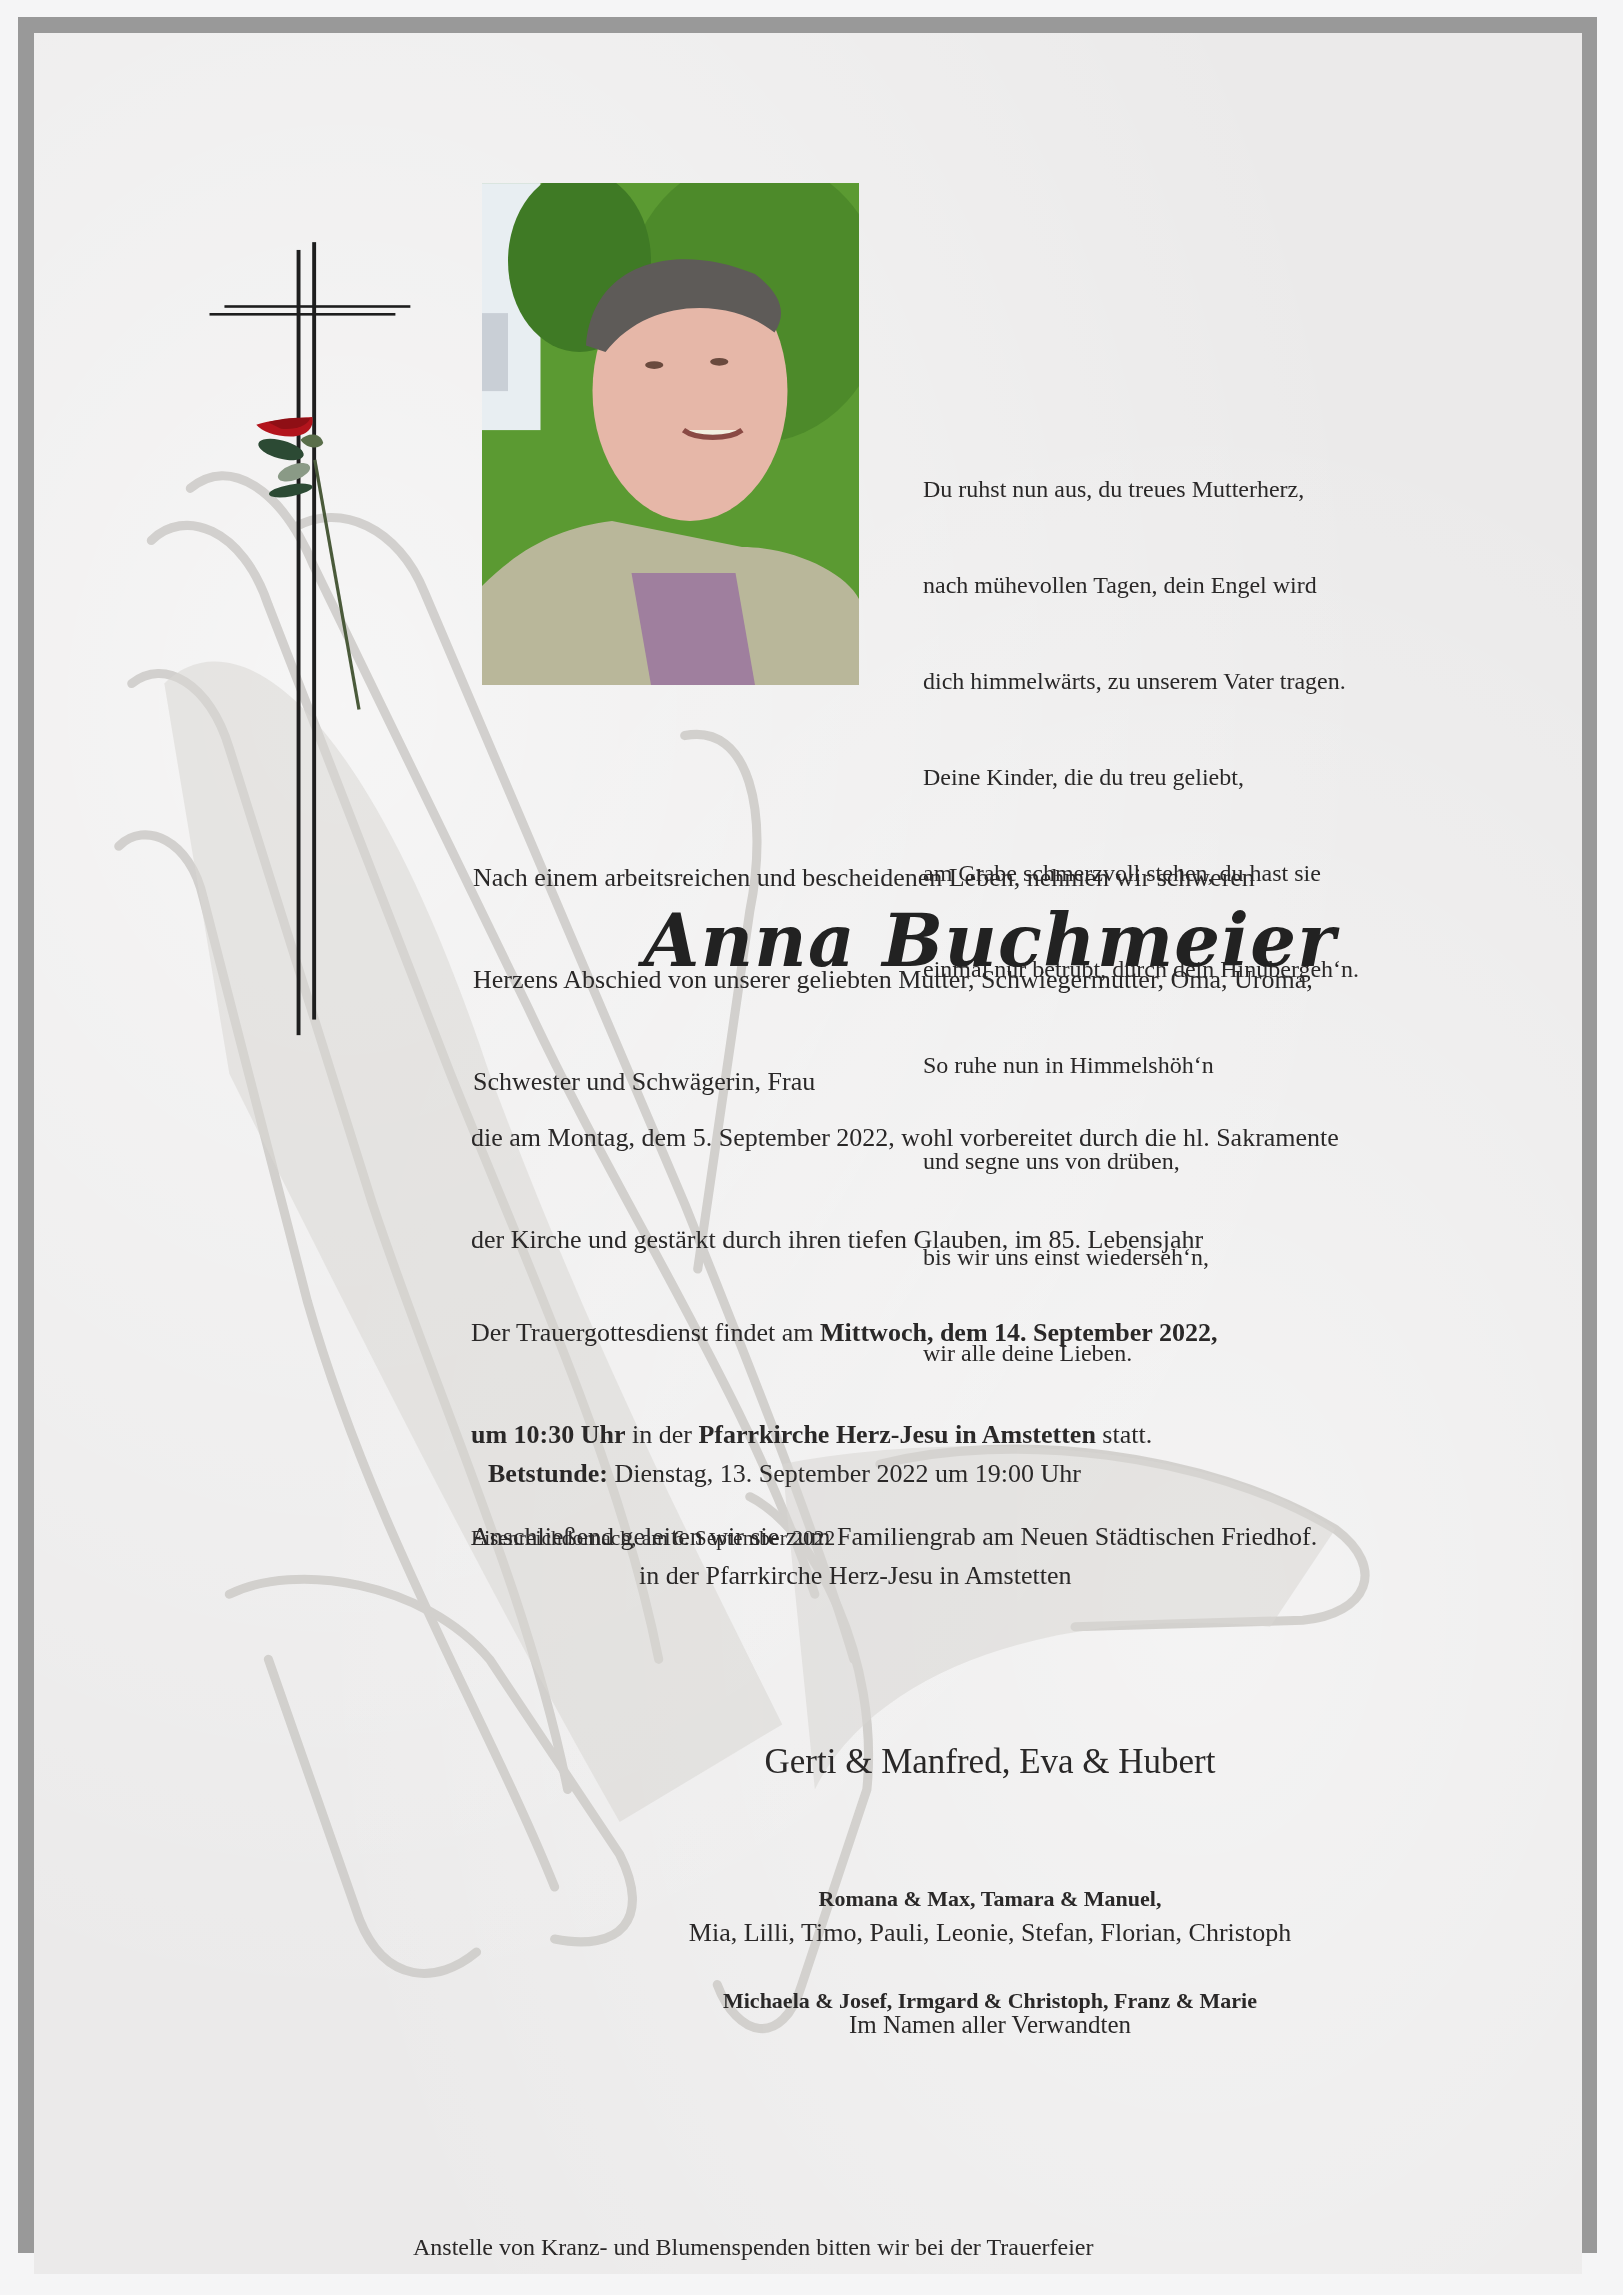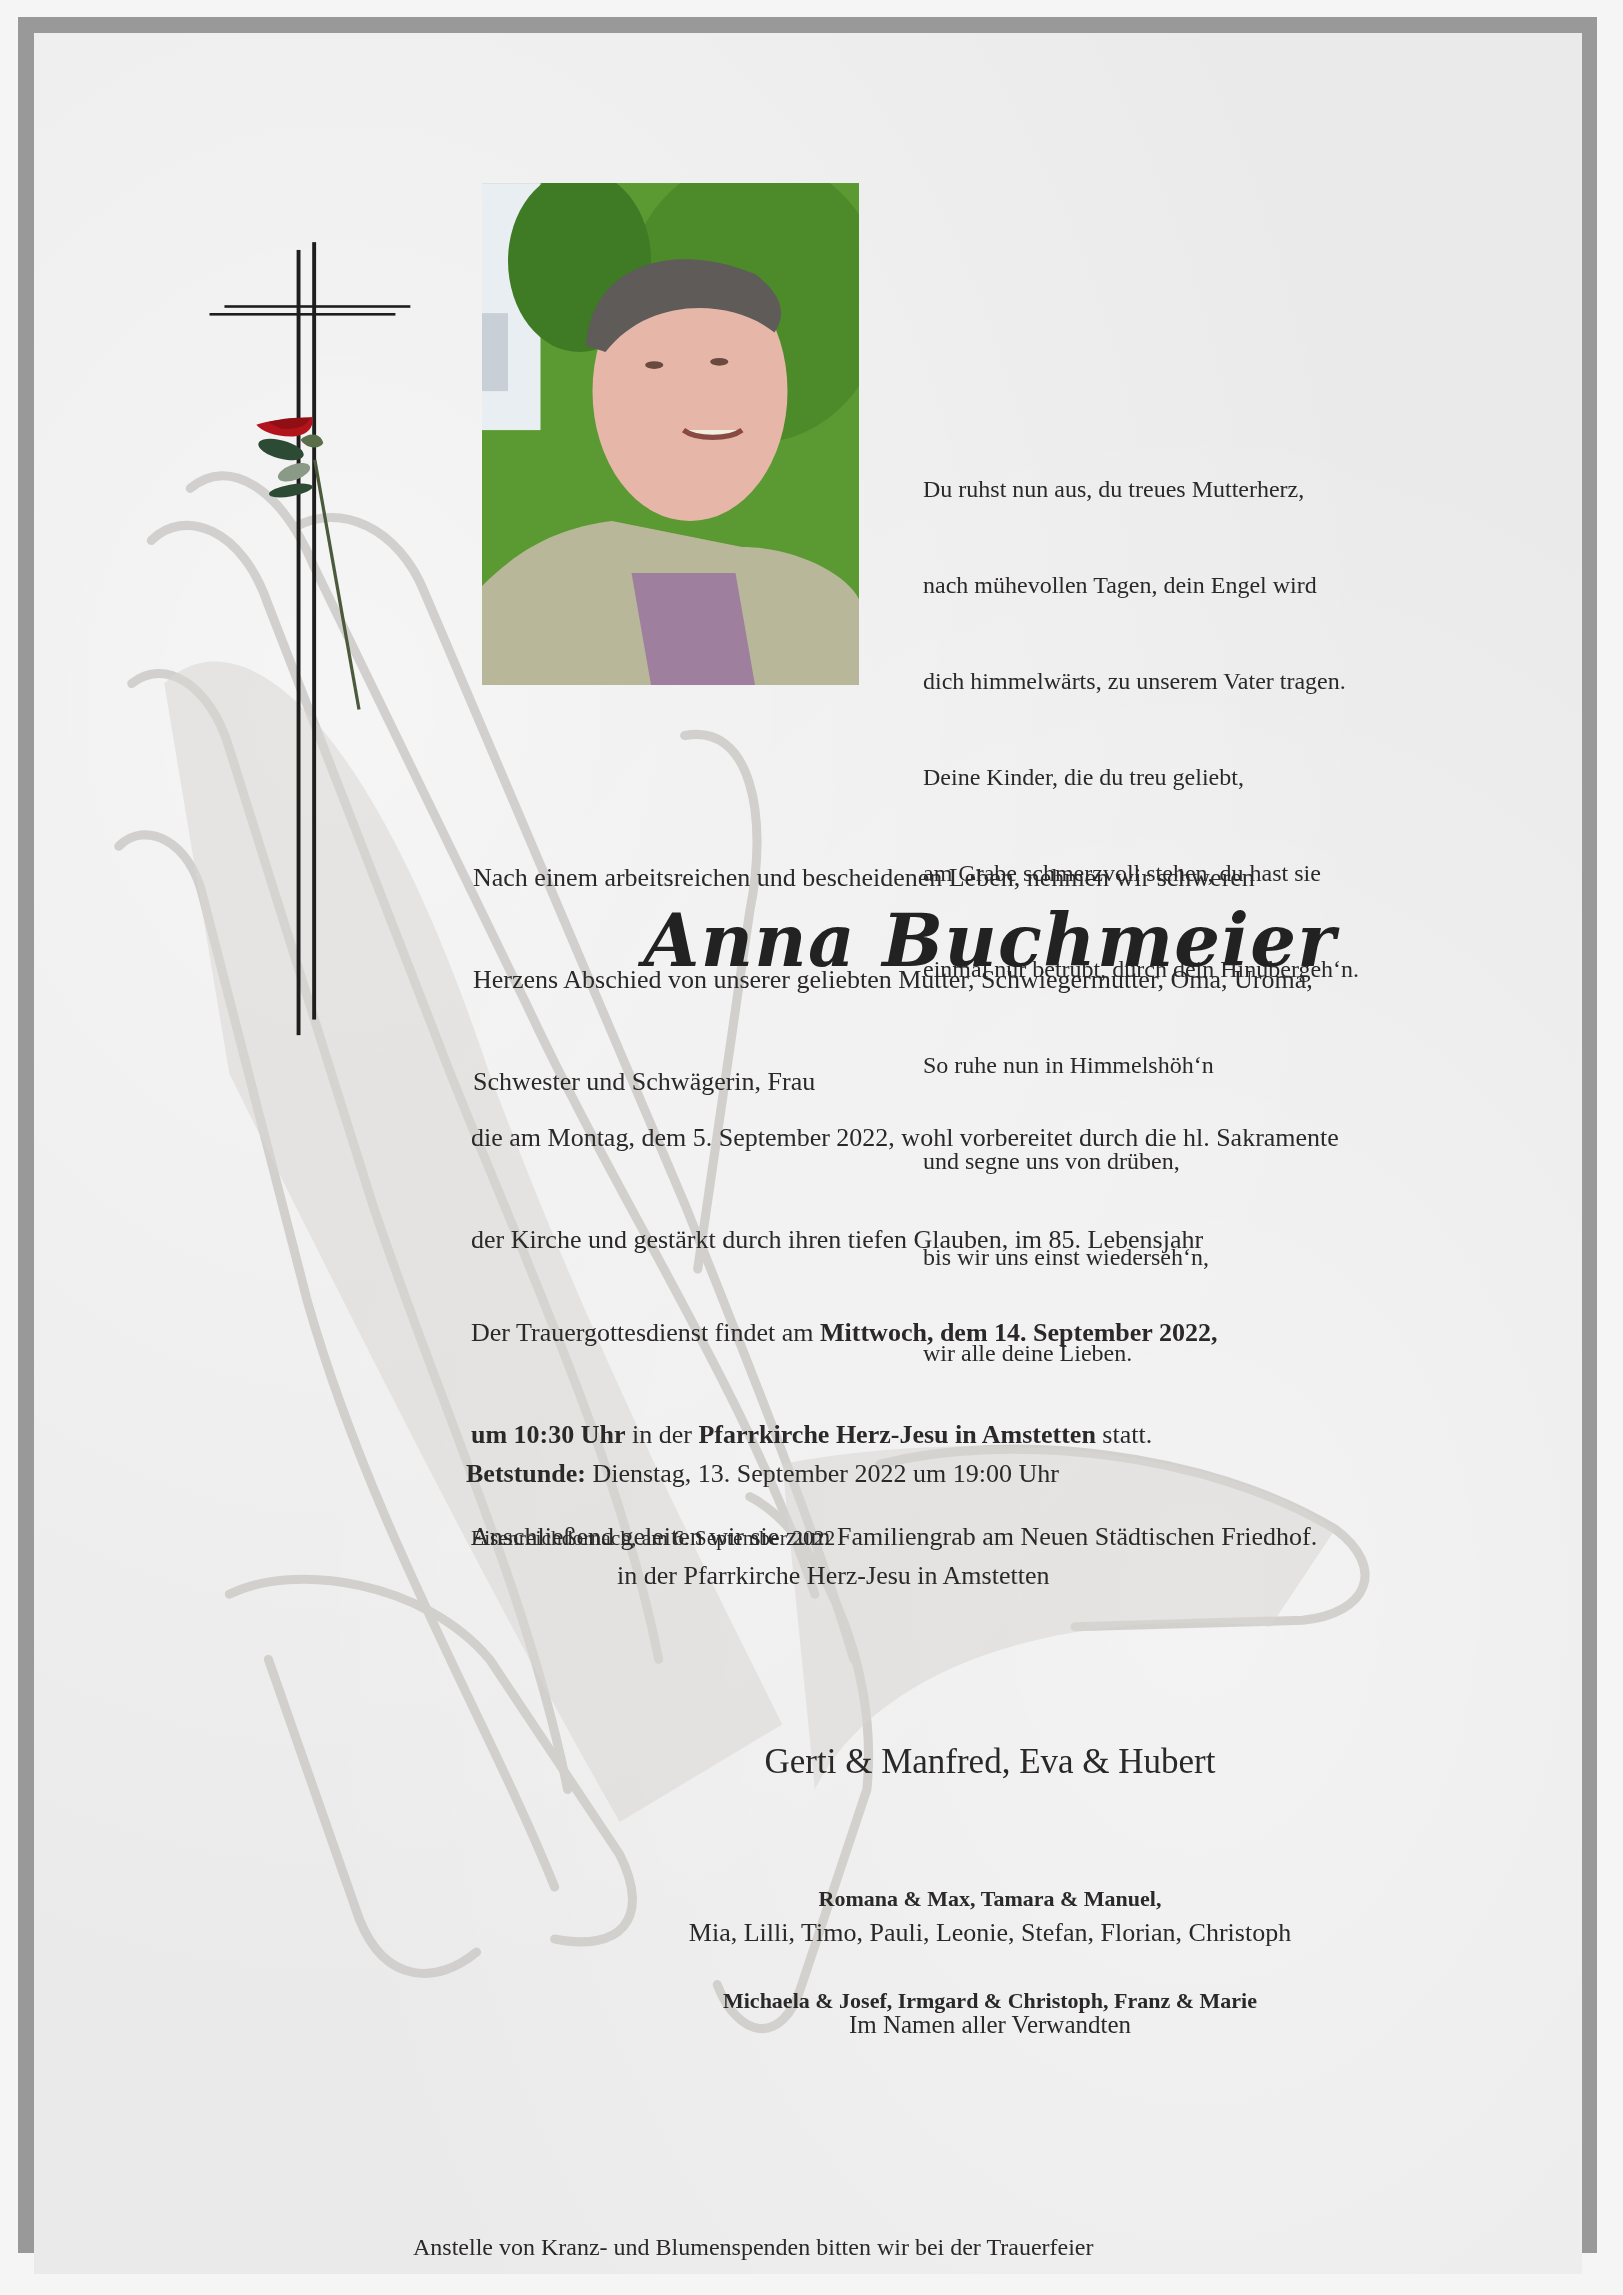--- a/index.html
+++ b/index.html
@@ -33,21 +33,21 @@
   .poem { left: 889px; top: 376px; font-size: 24px; line-height: 32px; }
   .intro { left: 439px; top: 760px; font-size: 26px; line-height: 34px; }
   .name {
     left: 0; width: 1548px; text-align: center; top: 872px; font-size: 72px;
     font-family: "DejaVu Serif", serif; font-style: italic; font-weight: bold;
     letter-spacing: 1.3px; padding-left: 364px; box-sizing: border-box; color: #222;
   }
   .death { left: 437px; top: 1020px; font-size: 26px; line-height: 34px; }
   .service { left: 437px; top: 1215px; font-size: 26px; line-height: 34px; }
   .service b, .prayer b { font-weight: bold; }
-  .prayer { left: 432px; top: 1356px; font-size: 26px; line-height: 34px; }
+  .prayer { left: 454px; top: 1356px; font-size: 26px; line-height: 34px; }
   .place { left: 437px; top: 1495px; font-size: 21.5px; }
   .thanks {
     left: 703px; top: 1620px; font-size: 46px; font-style: italic; font-weight: bold;
     font-family: "DejaVu Serif", serif; color: #222;
   }
   .center { left: 0; width: 1548px; text-align: center; padding-left: 364px; box-sizing: border-box; }
   .fam1 { top: 1711px; font-size: 35px; font-weight: normal; }
   .fam2 { top: 1781px; font-size: 22px; font-weight: bold; line-height: 34px; }
   .fam3 { top: 1887px; font-size: 26px; font-weight: normal; }
   .behalf { top: 1979px; font-size: 25px; }

